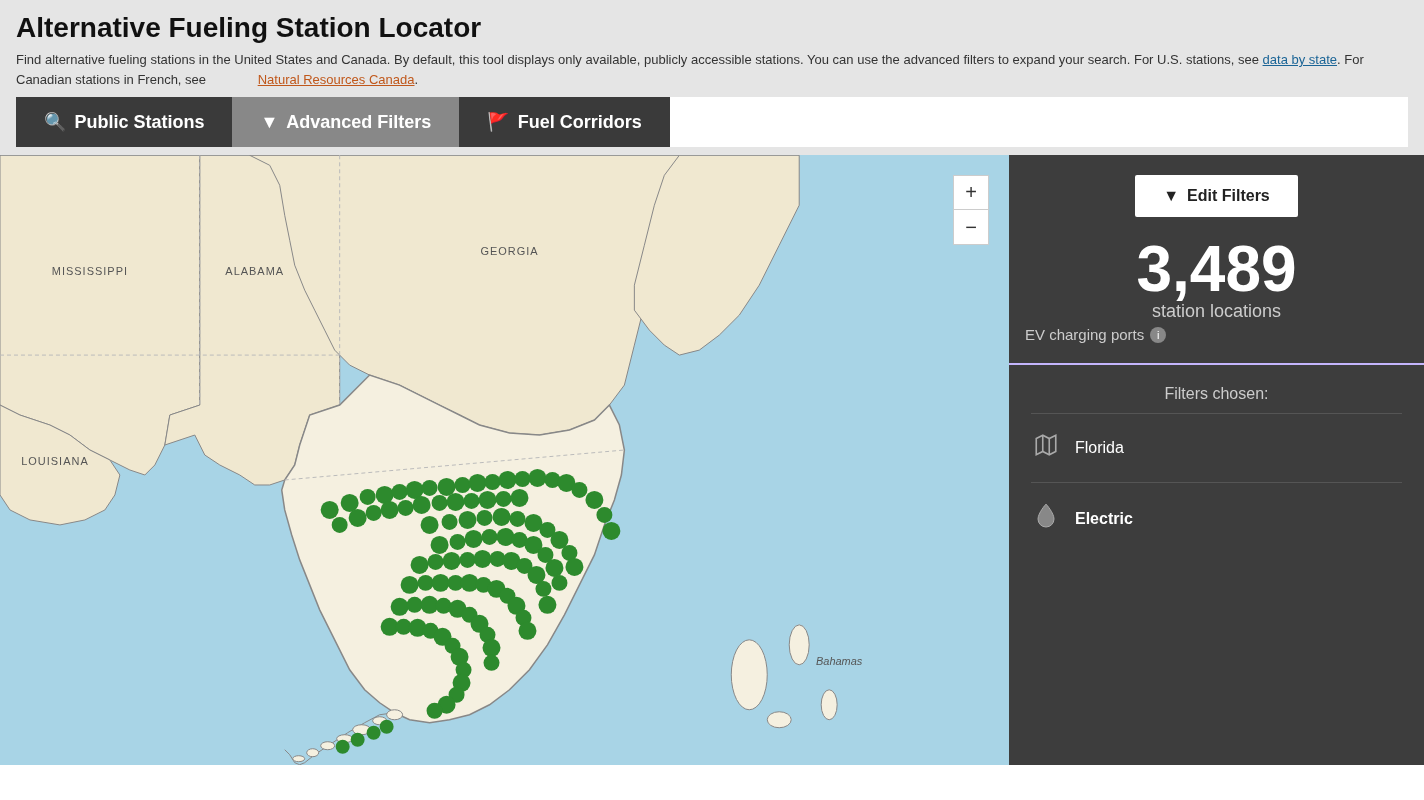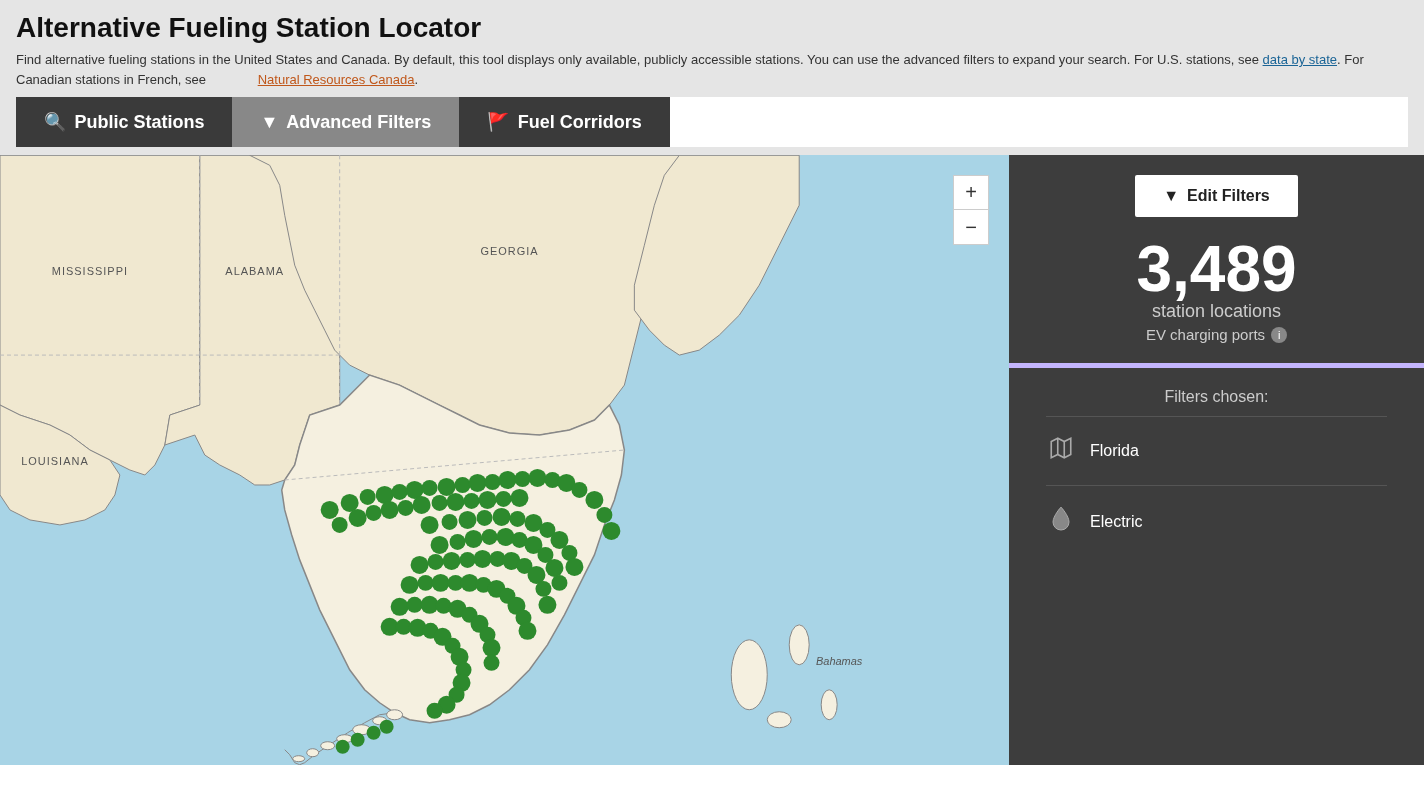--- a/index.html
+++ b/index.html
@@ -144,39 +144,38 @@
     .ev-count {
       font-size: 36px;
       font-weight: bold;
       color: #fff;
     }
     .ev-label {
       font-size: 15px;
       color: #ccc;
       display: flex;
       align-items: center;
-      justify-content: center;
       gap: 6px;
     }
     .info-icon {
       display: inline-flex;
       align-items: center;
       justify-content: center;
       width: 16px;
       height: 16px;
       border-radius: 50%;
       background: #888;
       font-size: 11px;
       color: #fff;
       cursor: pointer;
     }
 
     .filters-section {
-      padding: 20px 37px;
-      border-top: 5px solid #c4b5fd;
+      padding: 20px 22px;
+      border-top: 2px solid #c4b5fd;
     }
     .filters-title {
       font-size: 16px;
       color: #ccc;
       margin-bottom: 10px;
       text-align: center;
     }
     .filter-divider {
       border: none;
       border-top: 1px solid #555;
@@ -191,21 +190,21 @@
     .filter-icon {
       font-size: 22px;
       color: #aaa;
       width: 30px;
       text-align: center;
     }
     .filter-text {
       font-size: 16px;
       color: #fff;
     }
-    .filter-text.bold { font-weight: normal; }
+    .filter-text.bold { font-weight: bold; }
 
     
     .state-label {
       font-size: 11px;
       fill: #555;
       font-family: Arial, sans-serif;
       letter-spacing: 1px;
     }
 
     

